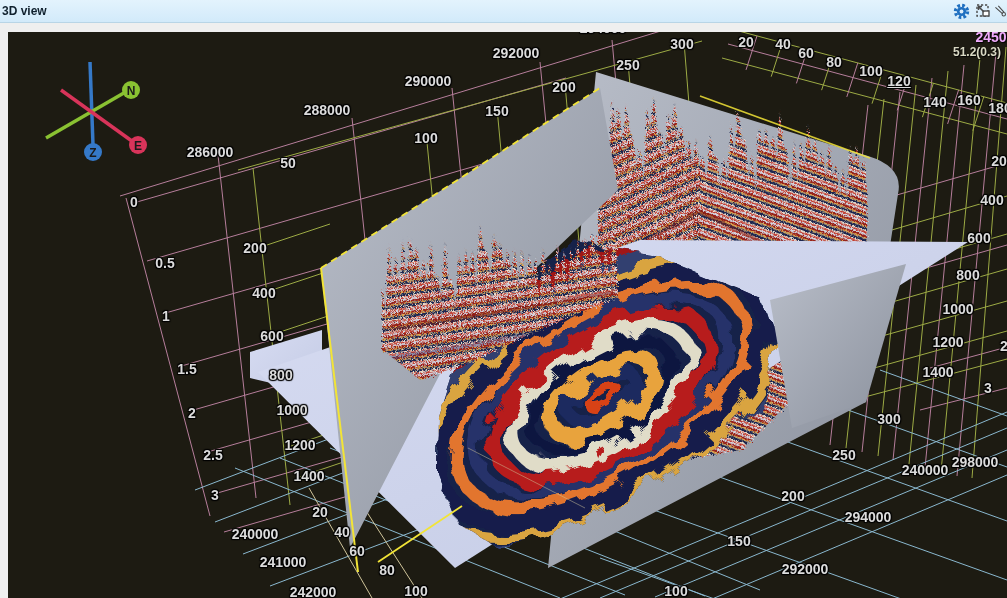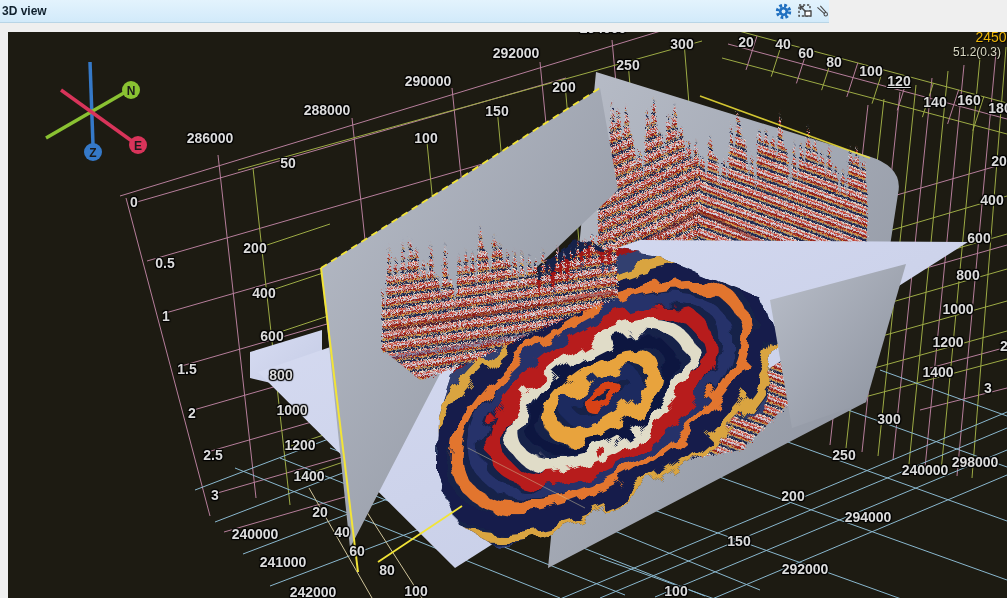--- a/index.html
+++ b/index.html
@@ -2,21 +2,21 @@
 <html><head>
 <meta charset="utf-8">
 <style>
   html,body{margin:0;padding:0;}
   body{
     width:1007px;height:598px;position:relative;overflow:hidden;
     background:#efefef;font-family:"Liberation Sans","DejaVu Sans",sans-serif;
   }
   
   .titlebar{
-    position:absolute;left:0;top:0;width:829px;height:22px;
+    position:absolute;left:0;top:0;width:1007px;height:22px;
     background:linear-gradient(#e3f3fd,#d2eafa);
     border-bottom:1px solid #b9d5e6;
     display:flex;align-items:center;
   }
   .titlebar .title{
     font-size:12px;font-weight:bold;color:#10212e;padding-left:2px;
   }
   .titlebar .spacer{flex:1;}
   .tb-icon{width:22px;height:20px;display:flex;align-items:center;justify-content:center;cursor:pointer;}
   
@@ -25,24 +25,24 @@
     background:#1d1b12;overflow:hidden;
   }
   #scene{position:absolute;left:0;top:0;}
   #labels{position:absolute;left:0;top:0;width:999px;height:566px;pointer-events:none;}
   .albl{
     position:absolute;transform:translate(-50%,-50%);
     font-size:14px;font-weight:600;color:#dcdcdc;white-space:nowrap;
     text-shadow:1px 1px 1px #000,-1px -1px 1px #000,1px -1px 1px #000,-1px 1px 1px #000;
   }
   .readout1{position:absolute;transform:translate(-50%,-50%);left:983px;top:5px;
-    font-size:14px;font-weight:400;color:#eab308;white-space:nowrap;
+    font-size:14px;font-weight:700;color:#f0abfc;white-space:nowrap;
     text-shadow:1px 1px 1px #000;}
   .readout2{position:absolute;transform:translate(-50%,-50%);left:969px;top:20px;
-    font-size:12px;font-weight:400;color:#d9d9c4;white-space:nowrap;
+    font-size:12px;font-weight:700;color:#d9d9c4;white-space:nowrap;
     text-shadow:1px 1px 1px #000;}
   #orient{position:absolute;left:20px;top:13px;}
   .obubble-txt{font-size:12px;font-weight:bold;fill:#1a1a1a;}
 </style>
 </head>
 <body>
 
 <div class="titlebar">
   <span class="title">3D view</span>
   <span class="spacer"></span>
@@ -270,21 +270,21 @@
   <text class="obubble-txt" x="103" y="49.5" text-anchor="middle">N</text>
   <circle cx="110" cy="100" r="9" fill="#d8345a"></circle>
   <text class="obubble-txt" x="110" y="104.5" text-anchor="middle">E</text>
   <circle cx="65" cy="107" r="9" fill="#3579c8"></circle>
   <text class="obubble-txt" x="65" y="111.5" text-anchor="middle">Z</text>
 </g>
     </svg>
   <div id="labels">
     <span class="readout1">2450</span>
     <span class="readout2">51.2(0.3)</span>
-  <span class="albl" style="left: 202px; top: 106px;">286000</span>
+  <span class="albl" style="left: 202px; top: 120px;">286000</span>
       <span class="albl" style="left: 319px; top: 78px;">288000</span>
       <span class="albl" style="left: 420px; top: 49px;">290000</span>
       <span class="albl" style="left: 508px; top: 21px;">292000</span>
       <span class="albl" style="left: 595px; top: -4px;">294000</span>
       <span class="albl" style="left: 240px; top: 131px; margin-left: 40px;">50</span>
       <span class="albl" style="left: 418px; top: 106px;">100</span>
       <span class="albl" style="left: 489px; top: 79px;">150</span>
       <span class="albl" style="left: 556px; top: 55px;">200</span>
       <span class="albl" style="left: 620px; top: 33px;">250</span>
       <span class="albl" style="left: 674px; top: 12px;">300</span>

